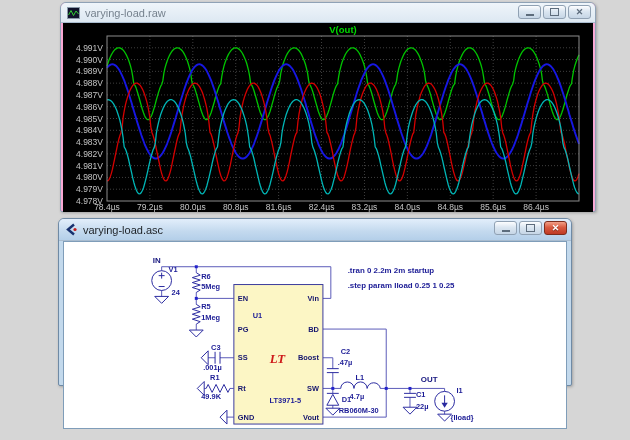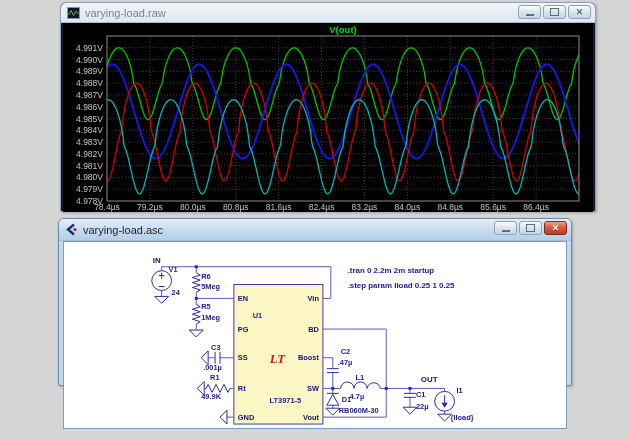--- a/index.html
+++ b/index.html
@@ -17,21 +17,21 @@
   .wbtn{width:23px;height:14px;border:1px solid #90a1b3;border-radius:3px;
         background:linear-gradient(#fdfeff,#dbe6f1 45%,#c6d6e6);
         display:flex;align-items:center;justify-content:center;cursor:pointer;padding:0;}
   .glyph-min{width:8px;height:2px;background:#5d6c7c;margin-top:6px;}
   .glyph-max{width:7px;height:6px;border:1.5px solid #5d6c7c;background:transparent;}
   .wbtn-close-active{background:linear-gradient(#f2a088,#d95b41 45%,#bf3a26);border-color:#7d2d1e;}
   .glyph-close{font-size:9px;line-height:9px;color:#5d6c7c;font-weight:bold;}
   .wbtn-close-active .glyph-close{color:#fff;text-shadow:0 1px 1px rgba(0,0,0,.4);}
 
   
-  .win-plot{left:60px;top:2px;width:536px;height:210px;background:#0f172a;}
+  .win-plot{left:60px;top:2px;width:536px;height:210px;background:#f9a8d4;}
   .win-plot .titlebar{height:19px;background:linear-gradient(#eff5fa,#dde8f2);}
   .win-plot .win-title{color:#76828e;}
   .plot-pane{display:block;margin:0 2px;background:#000;}
 
   
   .win-sch{left:58px;top:218px;width:514px;height:168px;background:#c3d9ec;border-color:#6f8aa5;}
   .win-sch .titlebar{height:21px;background:linear-gradient(#e2eefb,#c3d9ee 60%,#b4cfe9);}
   .win-sch .win-title{color:#1d2126;}
   .sch-canvas{display:block;margin:0 4px;background:#fff;border:1px solid #7f9db9;box-sizing:border-box;}
 

